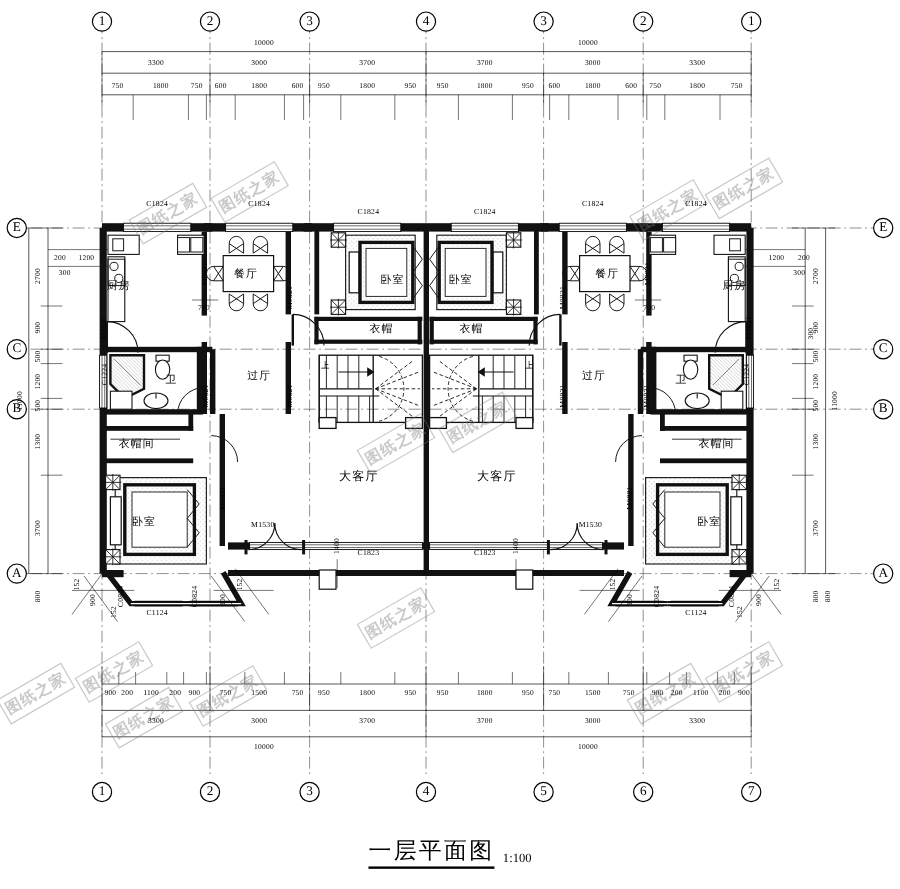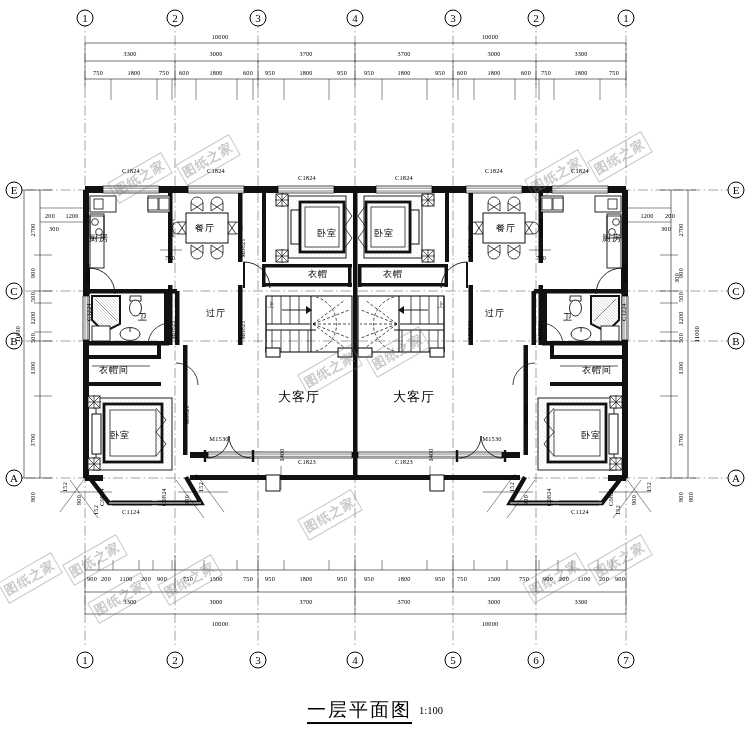--- a/index.html
+++ b/index.html
@@ -30,21 +30,21 @@
     transform: translate(-50%, -50%);
   }
   .dim.v { transform: translate(-50%, -50%) rotate(-90deg); }
   .room {
     font-size: 9px;
     font-family: "DejaVu Sans", sans-serif;
     font-weight: 500;
     transform: translate(-50%, -50%);
     letter-spacing: 1px;
   }
-  .room.big { font-size: 13px; }
+  .room.big { font-size: 10px; }
   .winlbl {
     font-size: 6.4px;
     transform: translate(-50%, -50%);
     letter-spacing: .2px;
   }
   .winlbl.v { transform: translate(-50%, -50%) rotate(-90deg); }
   .circ {
     position: absolute;
     width: 17px; height: 17px;
     border: 1.1px solid #000;
@@ -81,21 +81,21 @@
     padding: 2px 2px;
     font-size: 13px;
   }
 
   
   #title-wrap {
     position: absolute;
     left: 375px; top: 712px;
     transform: translate(-50%, -50%);
     display: flex;
-    align-items: center;
+    align-items: flex-end;
     gap: 7px;
   }
   #title-main {
     font-size: 19px;
     font-family: "DejaVu Sans", sans-serif;
     letter-spacing: 2px;
     border-bottom: 2.4px solid #000;
     padding-bottom: 2px;
     line-height: 1.05;
   }

